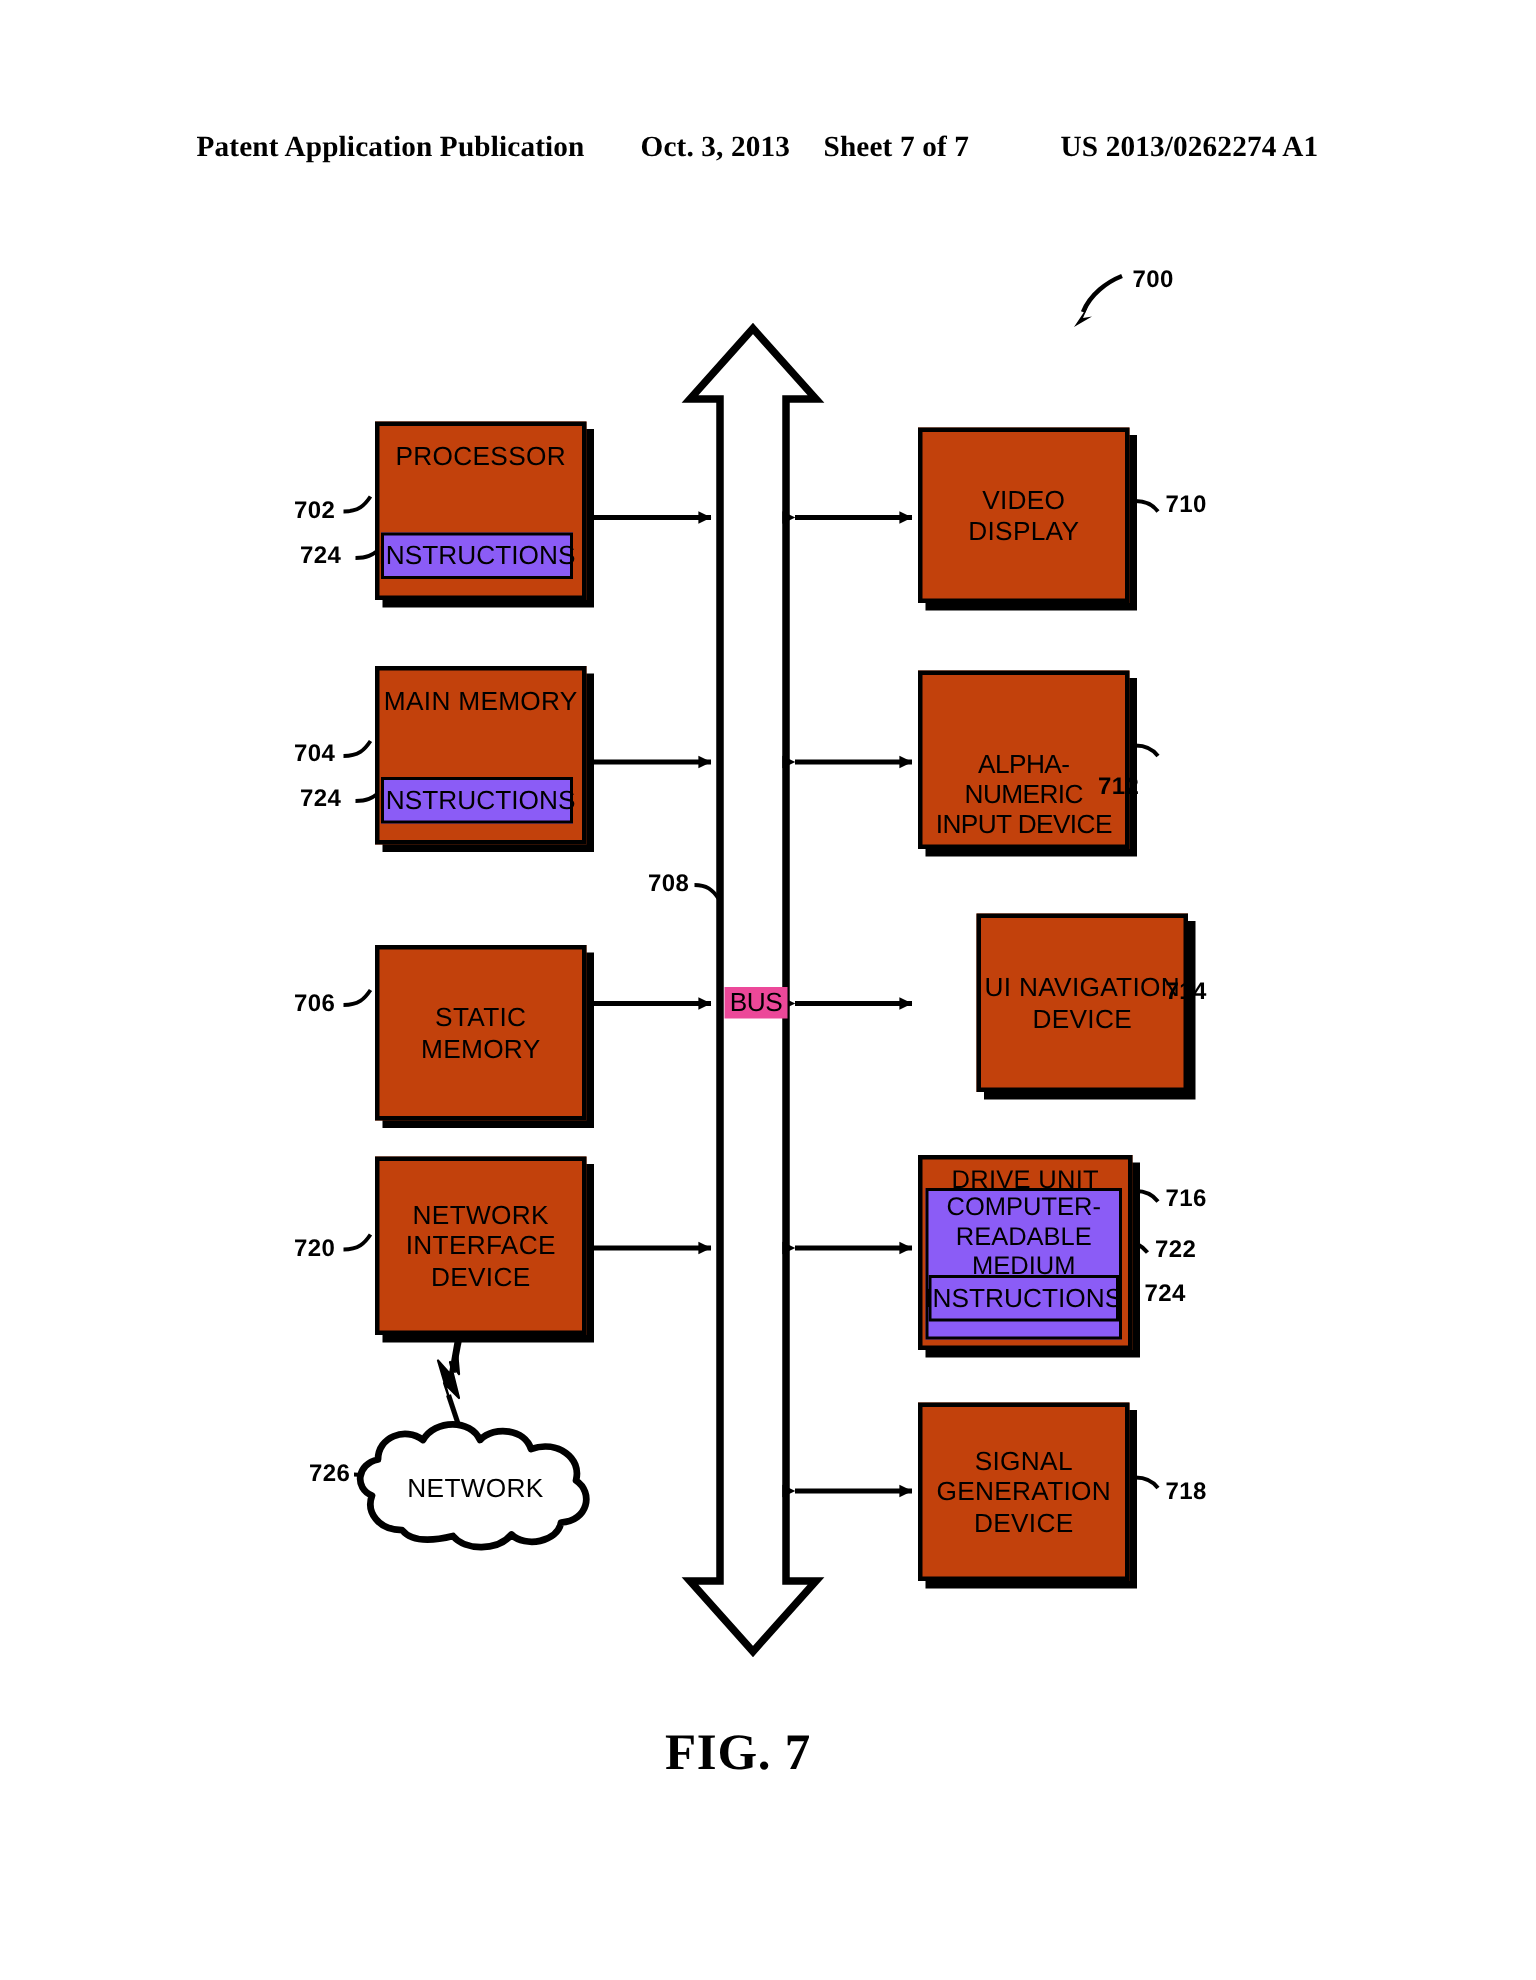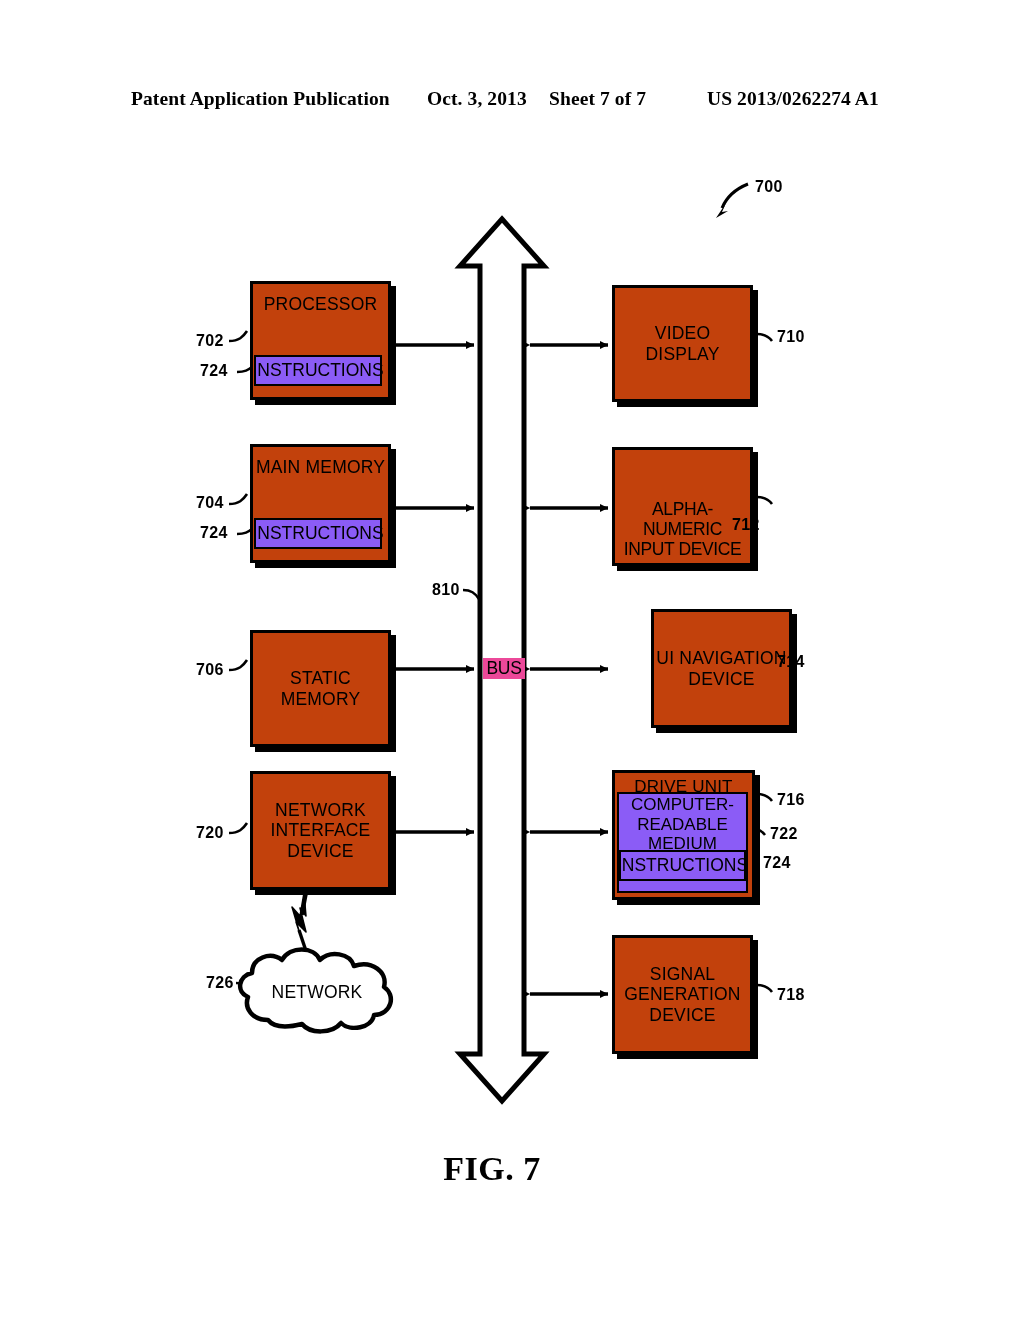--- a/index.html
+++ b/index.html
@@ -251,21 +251,21 @@
   <div class="title">NETWORK
 INTERFACE
 DEVICE</div>
 </div>
 <div class="refnum" style="left:196px; top:824px;">720</div>
 
 <div class="cloud-label">NETWORK</div>
 <div class="refnum" style="left:206px; top:974px;">726</div>
 
 <div class="bus-label">BUS</div>
-<div class="refnum" style="left:432px; top:581px;">810</div>
+<div class="refnum" style="left:432px; top:581px;">708</div>
 
 <div class="block" style="left:612px; top:285px; width:141px; height:117px;">
   <div class="title">VIDEO
 DISPLAY</div>
 </div>
 <div class="refnum" style="left:777px; top:328px;">710</div>
 
 <div class="block" style="left:612px; top:447px; width:141px; height:119px;">
   <div class="title" style="white-space:pre-line; letter-spacing:-0.4px;margin-top:45px;">ALPHA-NUMERIC
 INPUT DEVICE</div>

